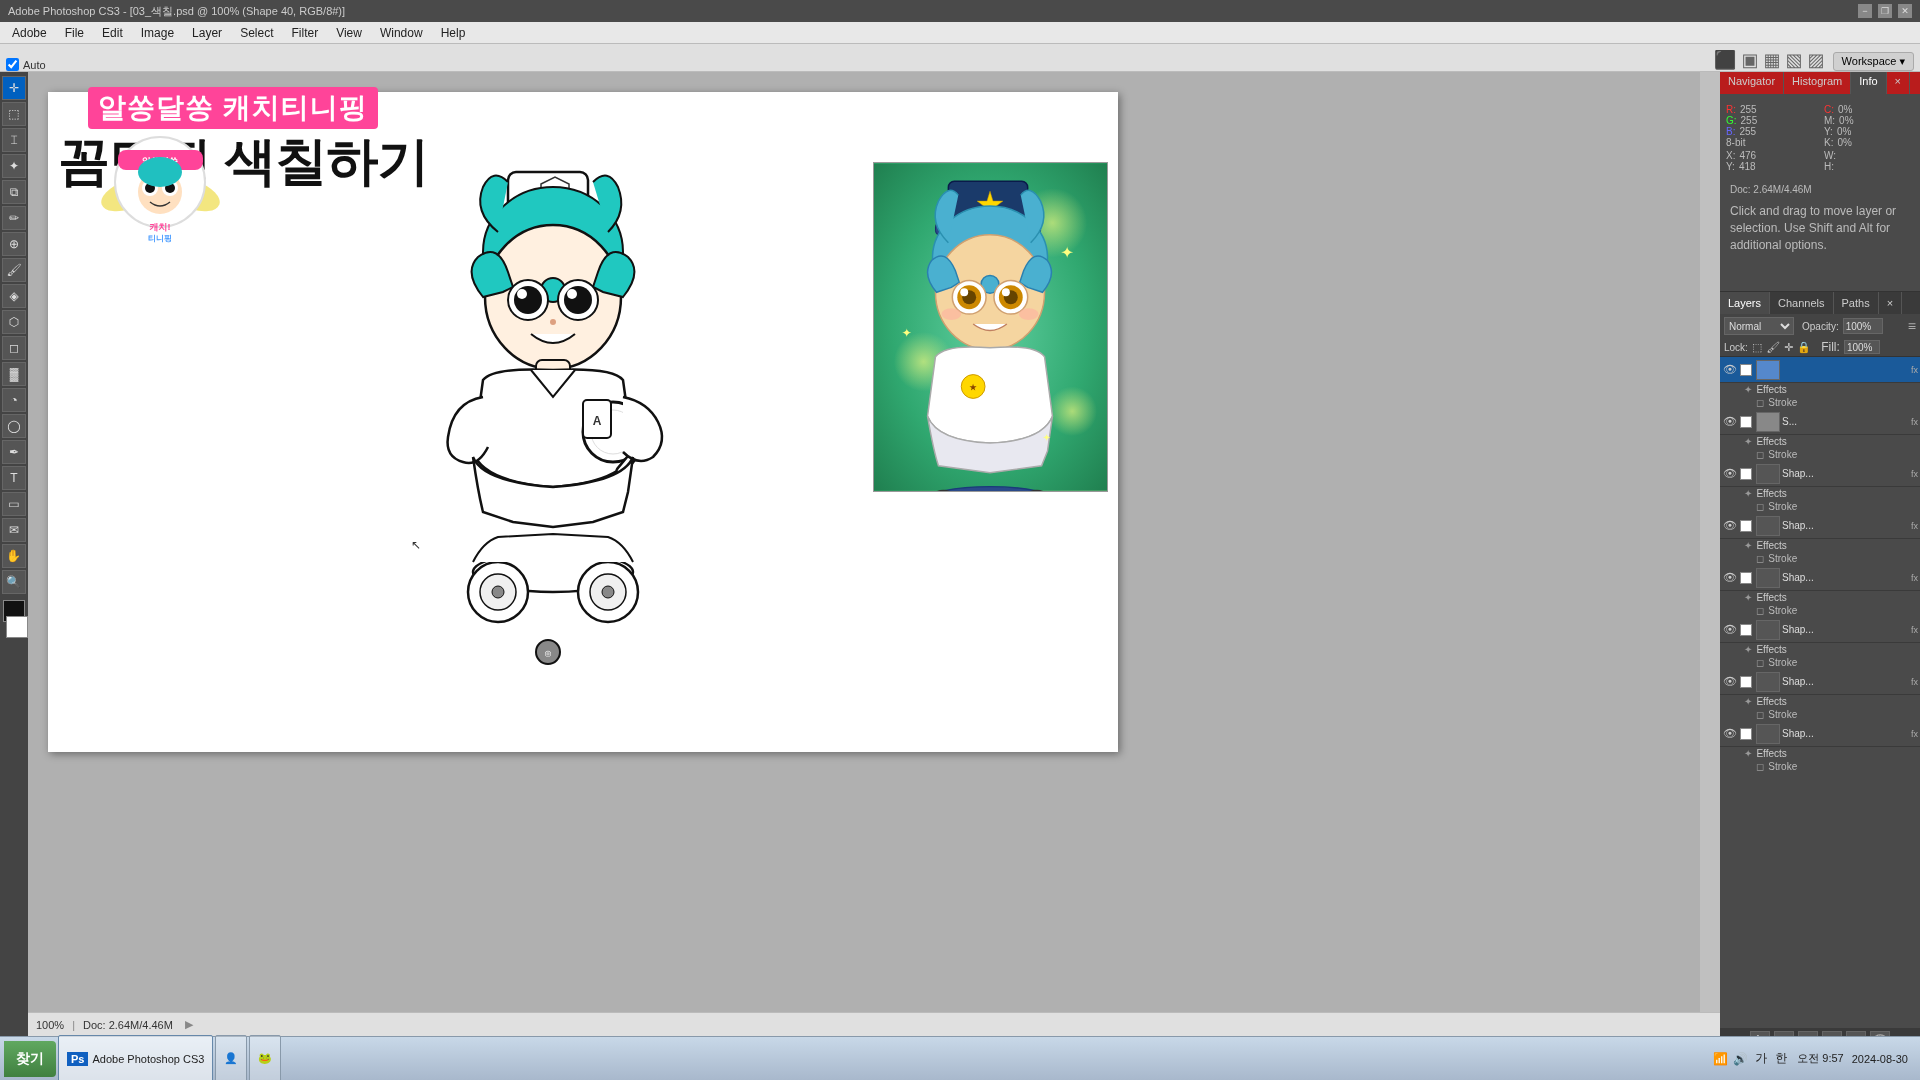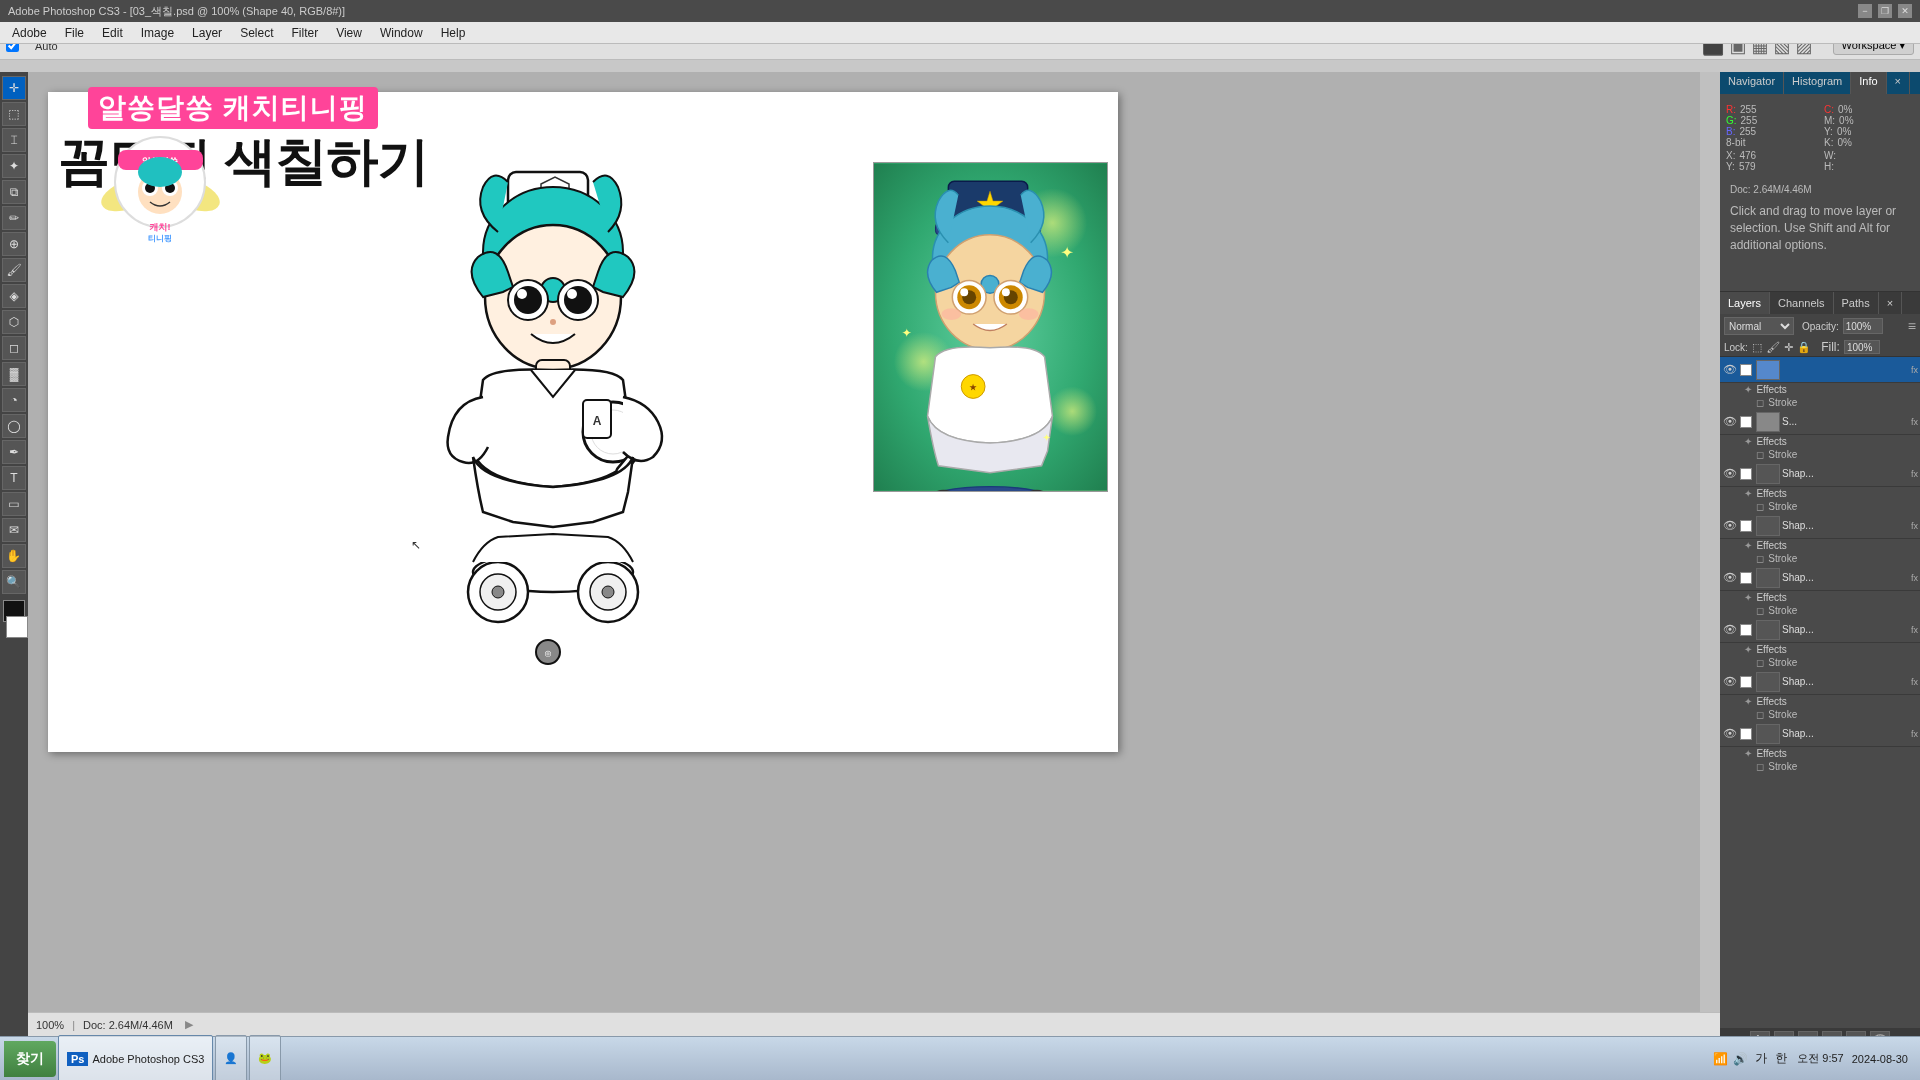--- a/index.html
+++ b/index.html
@@ -58,27 +58,27 @@
     .menu-item {
       padding: 2px 8px;
       font-size: 12px;
       color: #222;
       cursor: pointer;
     }
 
     
     #optionsbar {
       position: absolute;
-      top: 32px; left: 0; right: 0;
+      top: 44px; left: 0; right: 0;
       height: 28px;
       background: #e0e0e0;
       display: flex;
-      align-items: center;
+      align-items: flex-end;
       padding: 0 6px;
-      gap: 16px;
+      gap: 4px;
       z-index: 98;
       border-bottom: 1px solid #bbb;
     }
     .options-text {
       font-size: 11px;
       color: #333;
     }
     .options-btn {
       padding: 2px 8px;
       font-size: 11px;
@@ -129,21 +129,21 @@
 
     
     #nav-panel {
       background: #4a4a4a;
       border-bottom: 1px solid #333;
       height: 220px;
       flex-shrink: 0;
     }
     #nav-tabs {
       display: flex;
-      background: #0c4a6e;
+      background: #b91c1c;
       height: 22px;
     }
     .nav-tab {
       padding: 3px 8px;
       font-size: 11px;
       color: #ccc;
       cursor: pointer;
       border-right: 1px solid #555;
     }
     .nav-tab.active {
@@ -776,21 +776,21 @@
             <span>0%</span>
           </div>
         </div>
         <div>
           <div class="info-row">
             <span>X:</span>
             <span>476</span>
           </div>
           <div class="info-row">
             <span>Y:</span>
-            <span>579</span>
+            <span>418</span>
           </div>
         </div>
         <div>
           <div class="info-row">
             <span>W:</span>
           </div>
           <div class="info-row">
             <span>H:</span>
           </div>
         </div>

